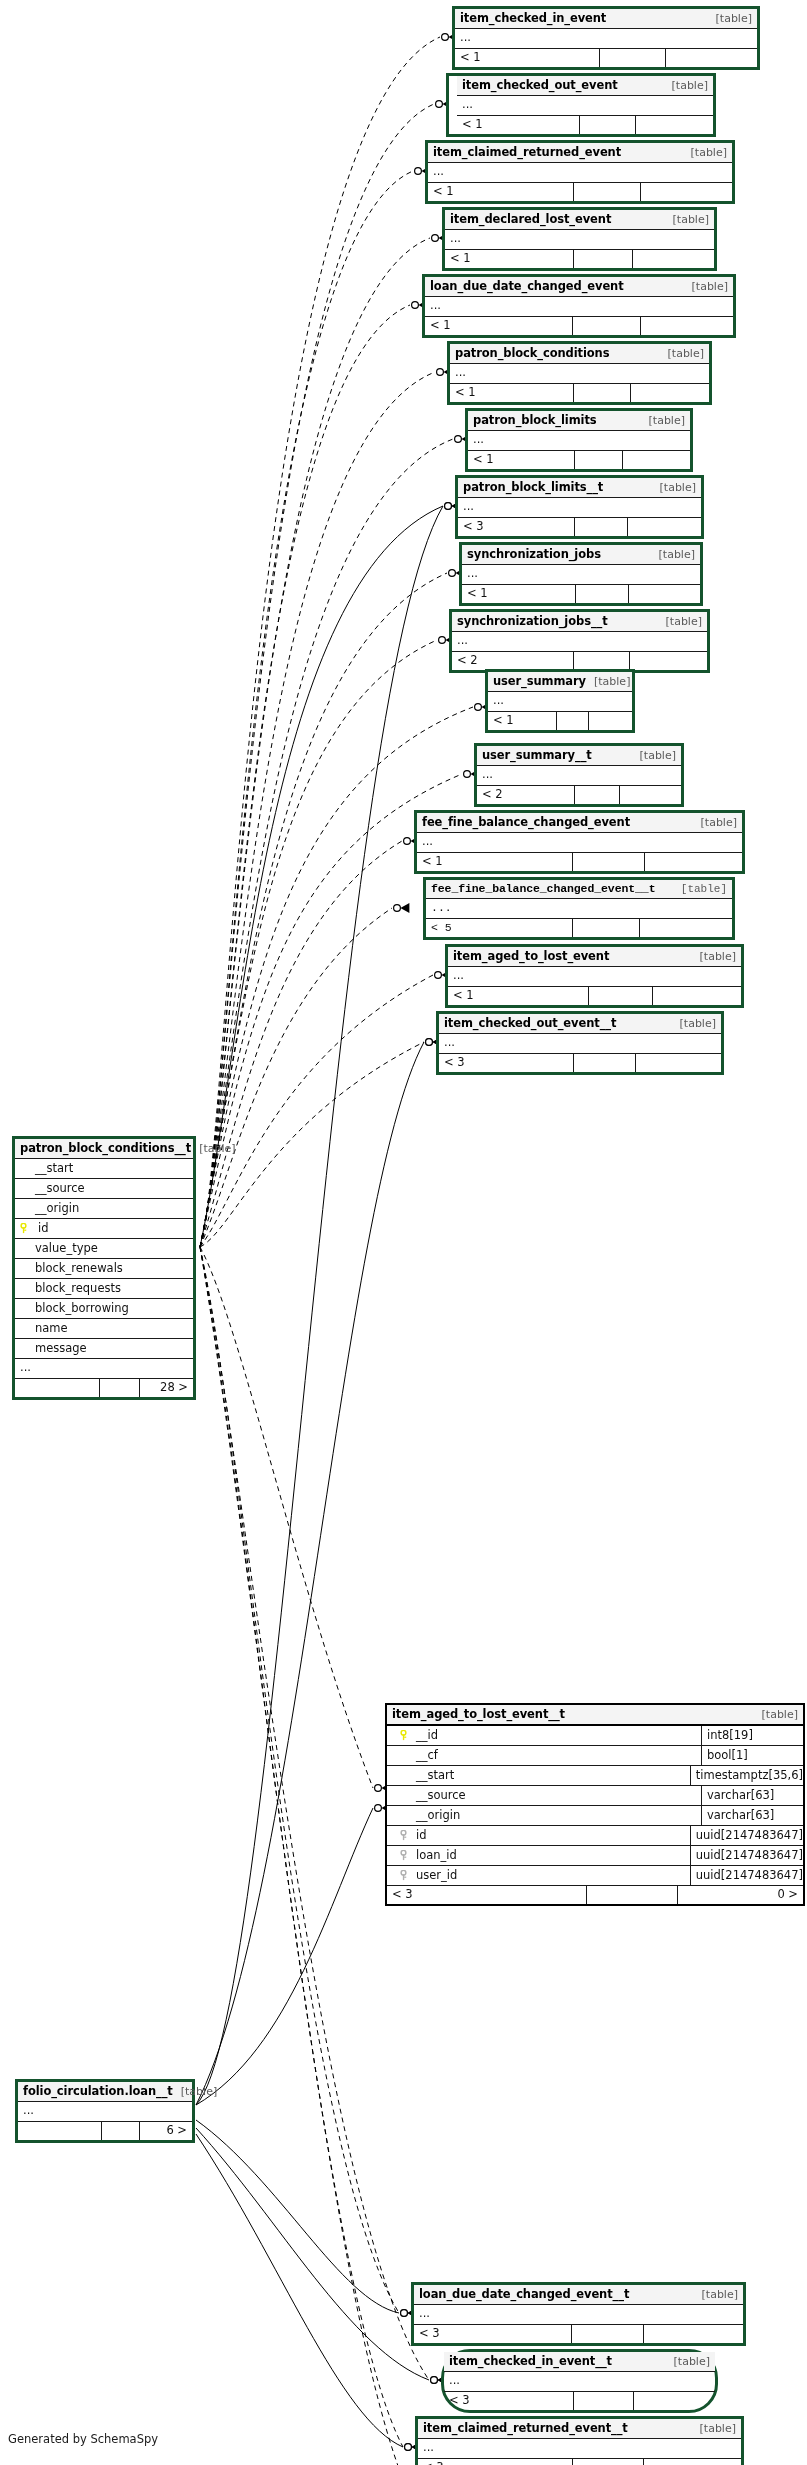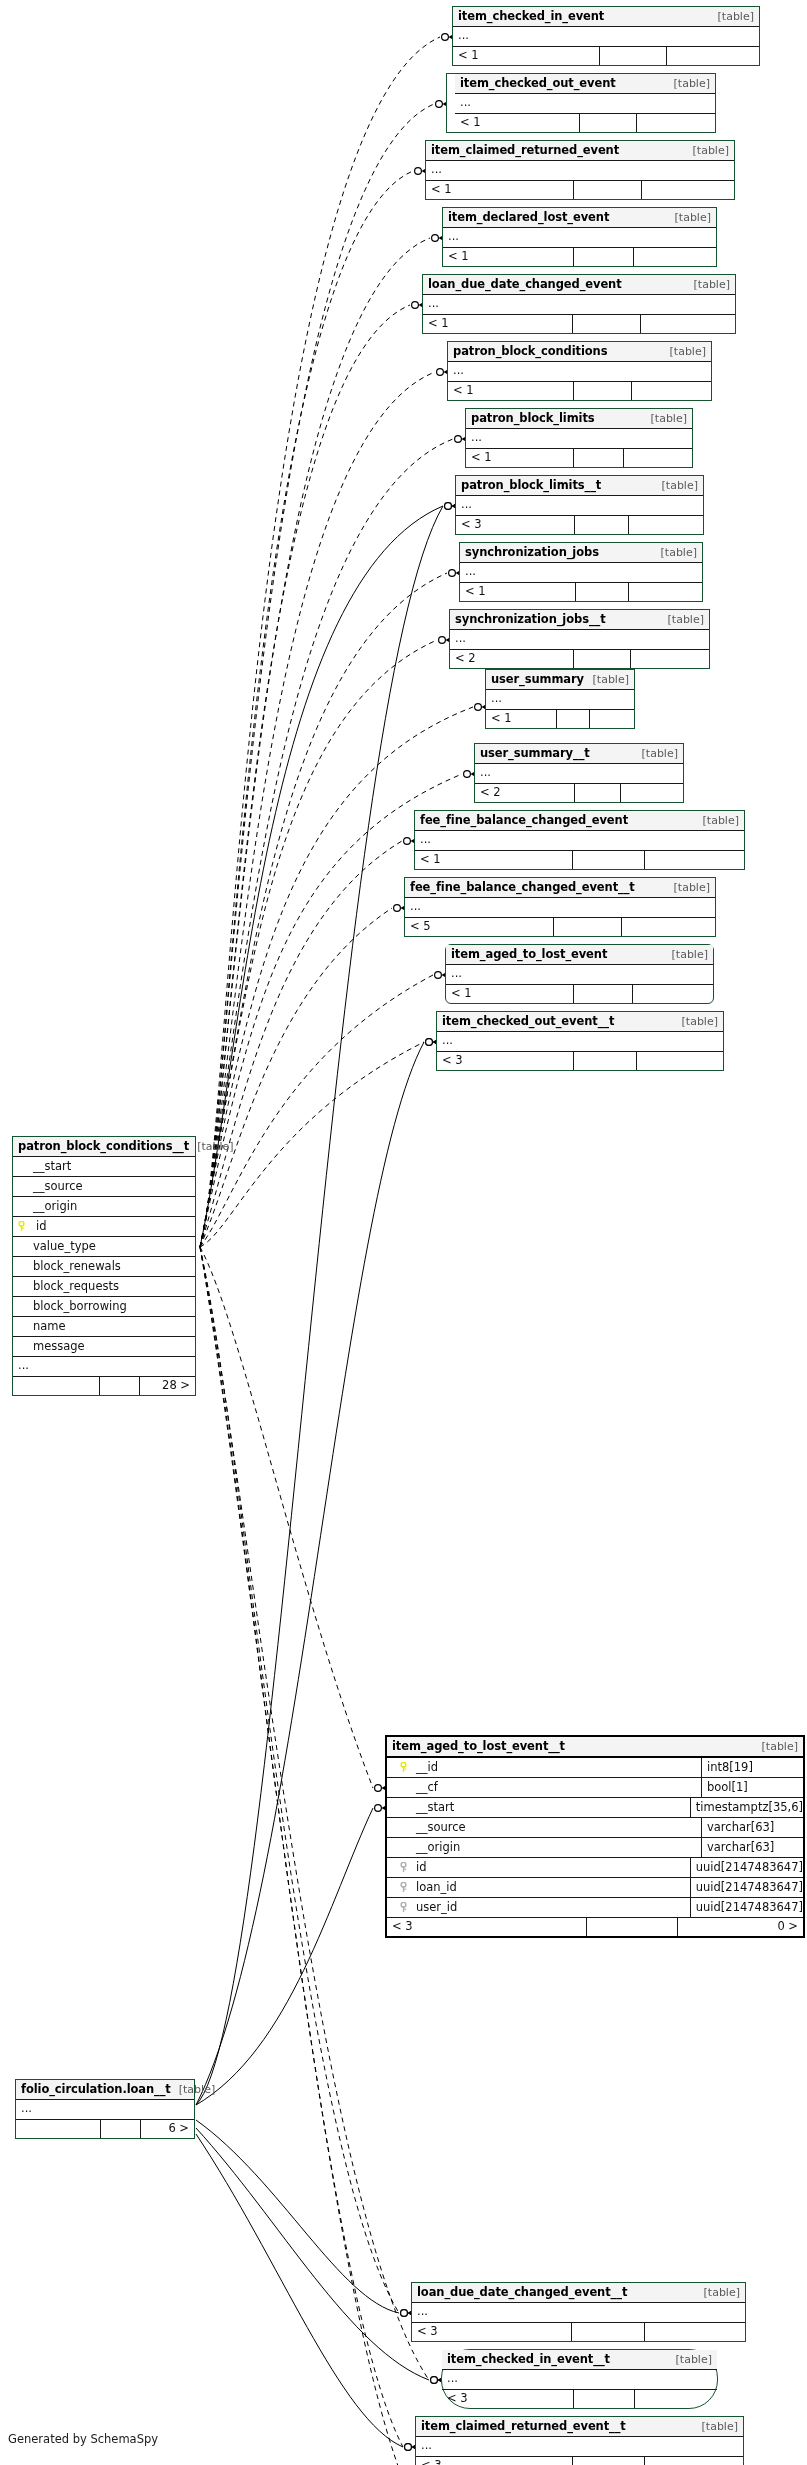--- a/index.html
+++ b/index.html
@@ -2,21 +2,21 @@
 <html><head>
 <meta charset="utf-8">
 <title>SchemaSpy Relationships Diagram</title>
 <style>
   html,body{margin:0;padding:0;background:#ffffff;}
   body{font-family:"DejaVu Sans","Liberation Sans",sans-serif;}
   #canvas{position:relative;width:807px;height:2465px;overflow:hidden;background:#fff;}
   svg#edges{position:absolute;left:0;top:0;width:807px;height:2465px;pointer-events:none;}
 
   
-  .node{position:absolute;background:#ffffff;border:1px solid #14532d;box-sizing:border-box;}
+  .node{position:absolute;background:#ffffff;border:3px solid #14532d;box-sizing:border-box;}
   .node.focus{border:2.5px solid #000000;}
   .node .hdr{background:#f4f4f4;border-bottom:1px solid #1a1a1a;
              padding:2px 5px 3px 5px;white-space:nowrap;display:flex;
              align-items:baseline;justify-content:space-between;gap:8px;}
   .node.focus .hdr{border-bottom:2px solid #000;}
   .node .tname{font-weight:bold;font-size:11.5px;color:#000;letter-spacing:-0.1px;}
   .node .ttype{font-size:11px;color:#5a5a5a;font-weight:normal;}
   .node .ellipsis{padding:2px 5px 4px 5px;font-size:11.5px;color:#111;
                   border-bottom:1px solid #1a1a1a;min-height:13px;line-height:13px;}
   .node .foot{display:flex;font-size:11.5px;color:#111;}
@@ -338,33 +338,33 @@
           <span class="tname">fee_fine_balance_changed_event</span>
           <span class="ttype">[table]</span>
         </div>
         <div class="ellipsis">...</div>
         <div class="foot">
           <div class="fcell f1">&lt; 1</div>
           <div class="fcell f2">&nbsp;</div>
           <div class="fcell f3">&nbsp;</div>
         </div>
       </div>
-      <div class="node" style="left: 404px; top: 877px; width: 312px;">
+      <div class="node" style="left: 423px; top: 877px; width: 312px; font-family: Liberation Mono, monospace;">
         <div class="hdr">
           <span class="tname">fee_fine_balance_changed_event__t</span>
           <span class="ttype">[table]</span>
         </div>
         <div class="ellipsis">...</div>
         <div class="foot">
           <div class="fcell f1">&lt; 5</div>
           <div class="fcell f2">&nbsp;</div>
           <div class="fcell f3">&nbsp;</div>
         </div>
       </div>
-      <div class="node" style="left: 445px; top: 944px; width: 269px; border-radius: 6px;">
+      <div class="node" style="left: 445px; top: 944px; width: 299px;">
         <div class="hdr">
           <span class="tname">item_aged_to_lost_event</span>
           <span class="ttype">[table]</span>
         </div>
         <div class="ellipsis">...</div>
         <div class="foot">
           <div class="fcell f1">&lt; 1</div>
           <div class="fcell f2">&nbsp;</div>
           <div class="fcell f3">&nbsp;</div>
         </div>
@@ -410,21 +410,21 @@
           <span class="tname">item_claimed_returned_event__t</span>
           <span class="ttype">[table]</span>
         </div>
         <div class="ellipsis">...</div>
         <div class="foot">
           <div class="fcell f1">&lt; 3</div>
           <div class="fcell f2">&nbsp;</div>
           <div class="fcell f3">&nbsp;</div>
         </div>
       </div>
-      <div class="node focus" style="left: 385px; top: 1703px; width: 420px; margin-top: 32px;">
+      <div class="node focus" style="left: 385px; top: 1703px; width: 420px;">
         <div class="hdr">
           <span class="tname">item_aged_to_lost_event__t</span>
           <span class="ttype">[table]</span>
         </div>
         <div class="rows">
           <div class="row">
             <div class="cname">
               <span class="keyslot"><svg class="key" viewBox="0 0 9 12">
                   <circle cx="4.5" cy="3" r="2.6" fill="none" stroke="#e8e800" stroke-width="1.6"></circle>
                   <rect x="3.8" y="4.6" width="1.5" height="6.4" fill="#e8e800"></rect>

